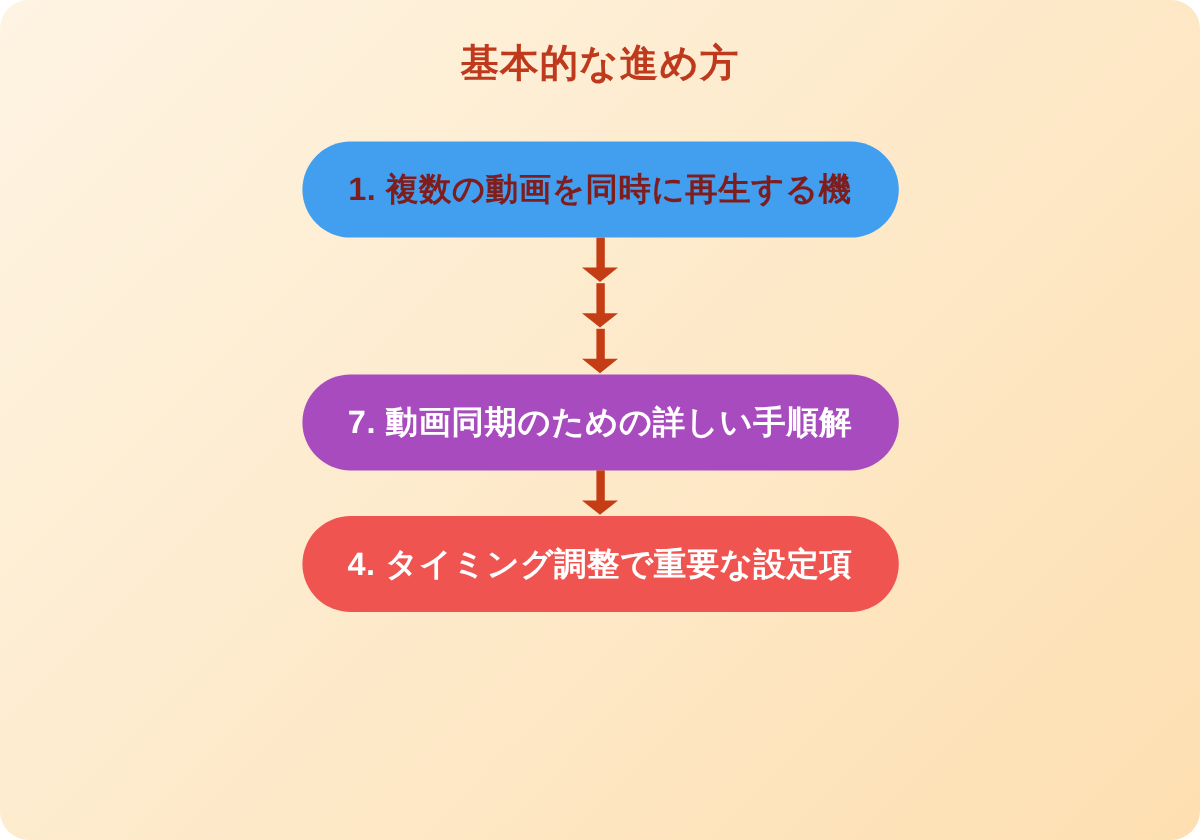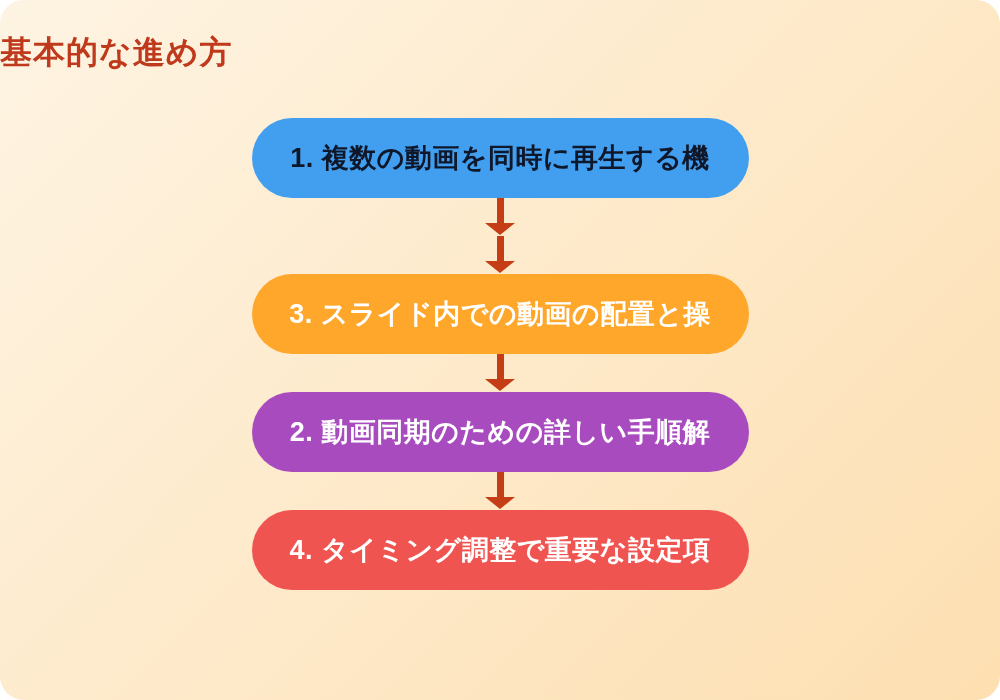--- a/index.html
+++ b/index.html
@@ -13,20 +13,21 @@
     width: 1000px;
     height: 700px;
     border-radius: 24px;
     overflow: hidden;
     background: linear-gradient(135deg, var(--bg-start, #FEF4E3) 0%, var(--bg-end, #FDDFB1) 100%);
     box-sizing: border-box;
   }
   .page-title {
     margin: 0;
     padding-top: 34px;
+    text-align: center;
     font-size: 32px;
     line-height: 36px;
     font-weight: 800;
     letter-spacing: 1px;
     color: var(--title-color, #BF3A1C);
   }
   .flow {
     width: 497px;
     margin: 48px auto 0 auto;
     display: flex;
@@ -65,40 +66,37 @@
     border-top: 12px solid var(--arrow-color, #C43D14);
     margin-top: -1px;
   }
 </style>
 </head>
 <body>
 
 <div class="canvas" style="--bg-start: #FEF4E3; --bg-end: #FDDFB1; --title-color: #BF3A1C; --arrow-color: #C43D14;">
   <h1 class="page-title">基本的な進め方</h1>
   <div class="flow">
-      <div class="step" style="background: rgb(66, 159, 240); color: #0f172a;">
+      <div class="step" style="background: rgb(66, 159, 240); color: #7f1d1d;">
         <span>1. 複数の動画を同時に再生する機</span>
       </div>
       <div class="arrow">
         <div class="stem"></div>
         <div class="head"></div>
       </div>
       <div class="arrow">
         <div class="stem"></div>
         <div class="head"></div>
       </div>
-      <div class="step" style="background: rgb(255, 167, 42); color: rgb(255, 255, 255);">
-        <span>3. スライド内での動画の配置と操</span>
-      </div>
       <div class="arrow">
         <div class="stem"></div>
         <div class="head"></div>
       </div>
       <div class="step" style="background: rgb(168, 75, 190); color: rgb(255, 255, 255);">
-        <span>2. 動画同期のための詳しい手順解</span>
+        <span>7. 動画同期のための詳しい手順解</span>
       </div>
       <div class="arrow">
         <div class="stem"></div>
         <div class="head"></div>
       </div>
       <div class="step" style="background: rgb(240, 84, 80); color: rgb(255, 255, 255);">
         <span>4. タイミング調整で重要な設定項</span>
       </div>
     </div>
 </div>

